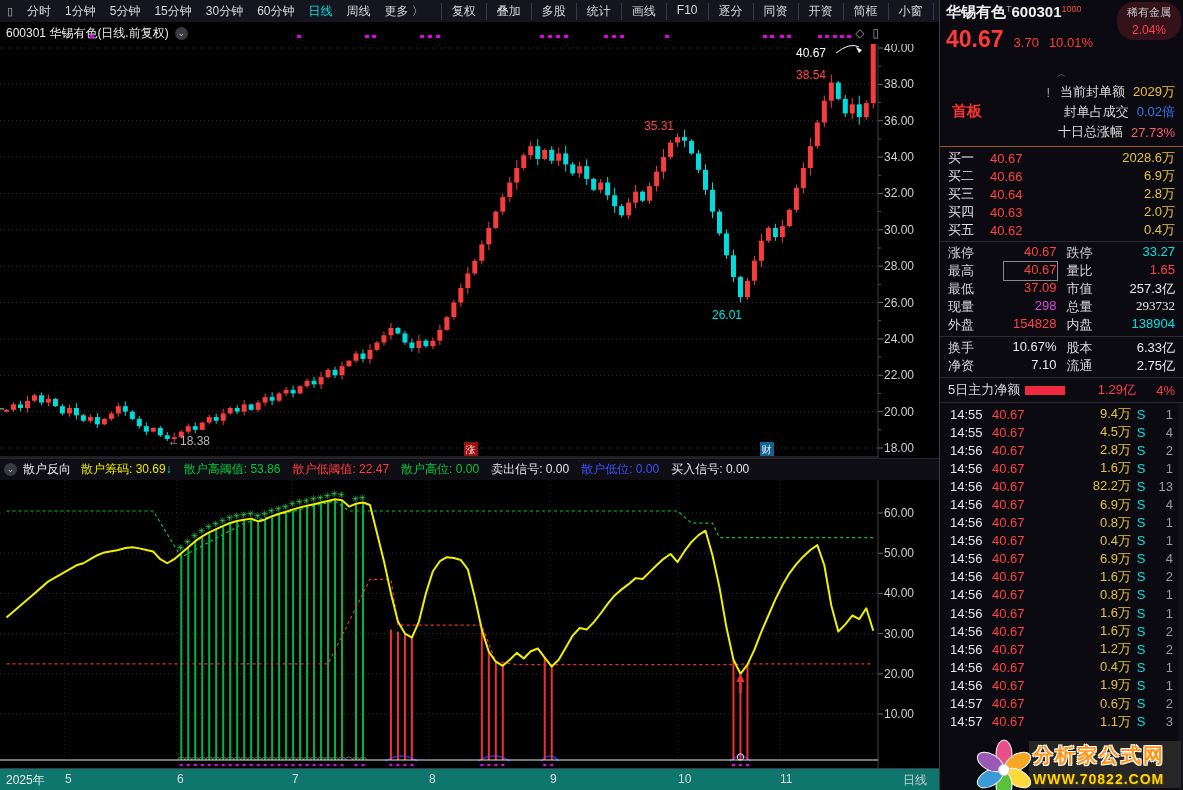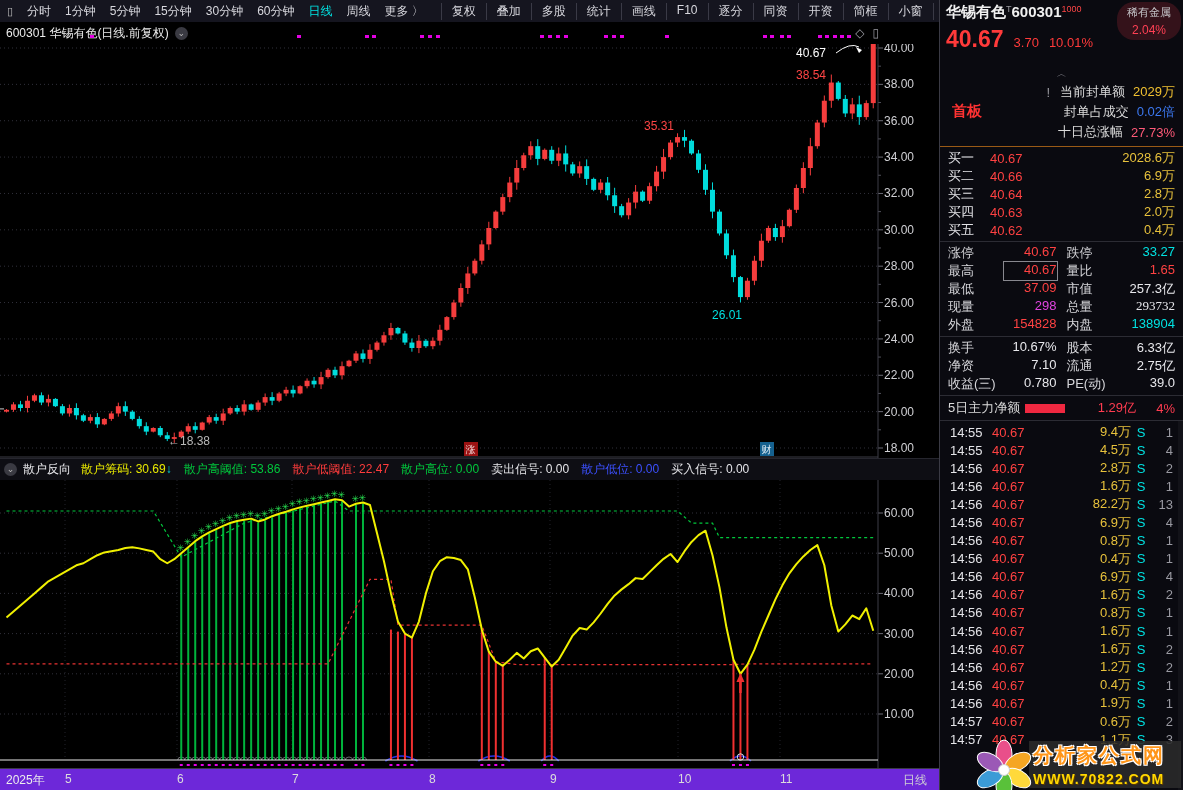--- a/index.html
+++ b/index.html
@@ -19,21 +19,21 @@
   
   .chart-header { height:22px; background:#000; position:relative; display:flex; align-items:center; font-size:12px; color:#ececec; flex-shrink:0; }
   .ch-title { margin-left:6px; }
   .ch-chev { display:inline-block; width:13px; height:13px; border-radius:50%; background:#3a3a42; color:#bbb; font-size:9px; line-height:13px; text-align:center; margin-left:6px; }
   .ch-dot { position:absolute; top:13px; width:4px; height:3px; background:#e400e4; }
   .ch-icons { position:absolute; right:52px; color:#9a9aa2; font-size:12px; letter-spacing:8px; }
 
   svg { display:block; }
   .indicator-bar { height:22px; background:#0e0e14; border-top:1px solid #26262e; display:flex; align-items:center; font-size:12px; flex-shrink:0; white-space:nowrap; }
   .ind-field { margin-right:12px; }
-  .footer-axis { height:22px; background:#6d28d9; border-top:1px solid #3a3a46; position:relative; font-size:12px; color:#dcdcdc; flex-shrink:0; }
+  .footer-axis { height:22px; background:#0f766e; border-top:1px solid #3a3a46; position:relative; font-size:12px; color:#dcdcdc; flex-shrink:0; }
   .fa-lbl { position:absolute; top:3px; }
 
   
   .rp-head { position:relative; height:70px; flex-shrink:0; padding:3px 0 0 6px; }
   .rp-name { font-size:15px; font-weight:bold; color:#f0f0f0; }
   .rp-sup { font-size:9px; color:#9a9aa0; vertical-align:super; }
   .rp-sup-red { font-size:9px; color:#ff4646; vertical-align:super; }
   .rp-price-row { display:flex; align-items:baseline; gap:10px; margin-top:4px; }
   .rp-last { font-size:23px; font-weight:bold; color:#ff3a3a; }
   .rp-chg { font-size:13px; color:#ff3a3a; }
@@ -794,30 +794,20 @@
         <div class="st-row">
           <span class="st-cell" style="margin-right: 10px;">
             <span class="st-lbl">净资</span>
             <span class="st-val" style="color: rgb(232, 232, 236);">7.10</span>
           </span>
           <span class="st-cell">
             <span class="st-lbl">流通</span>
             <span class="st-val" style="color: rgb(232, 232, 236);">2.75亿</span>
           </span>
         </div>
-        <div class="st-row">
-          <span class="st-cell" style="margin-right: 10px;">
-            <span class="st-lbl">收益(三)</span>
-            <span class="st-val" style="color: rgb(232, 232, 236);">0.780</span>
-          </span>
-          <span class="st-cell">
-            <span class="st-lbl">PE(动)</span>
-            <span class="st-val" style="color: rgb(232, 232, 236);">39.0</span>
-          </span>
-        </div>
       </div>
 
 
     <div class="rp-flows">
         <div class="fl-row">
           <span class="fl-lbl">5日主力净额</span>
           <span class="fl-bar" style="width: 40px;"></span>
           <span class="fl-val">1.29亿</span>
           <span class="fl-pct">4%</span>
         </div>

